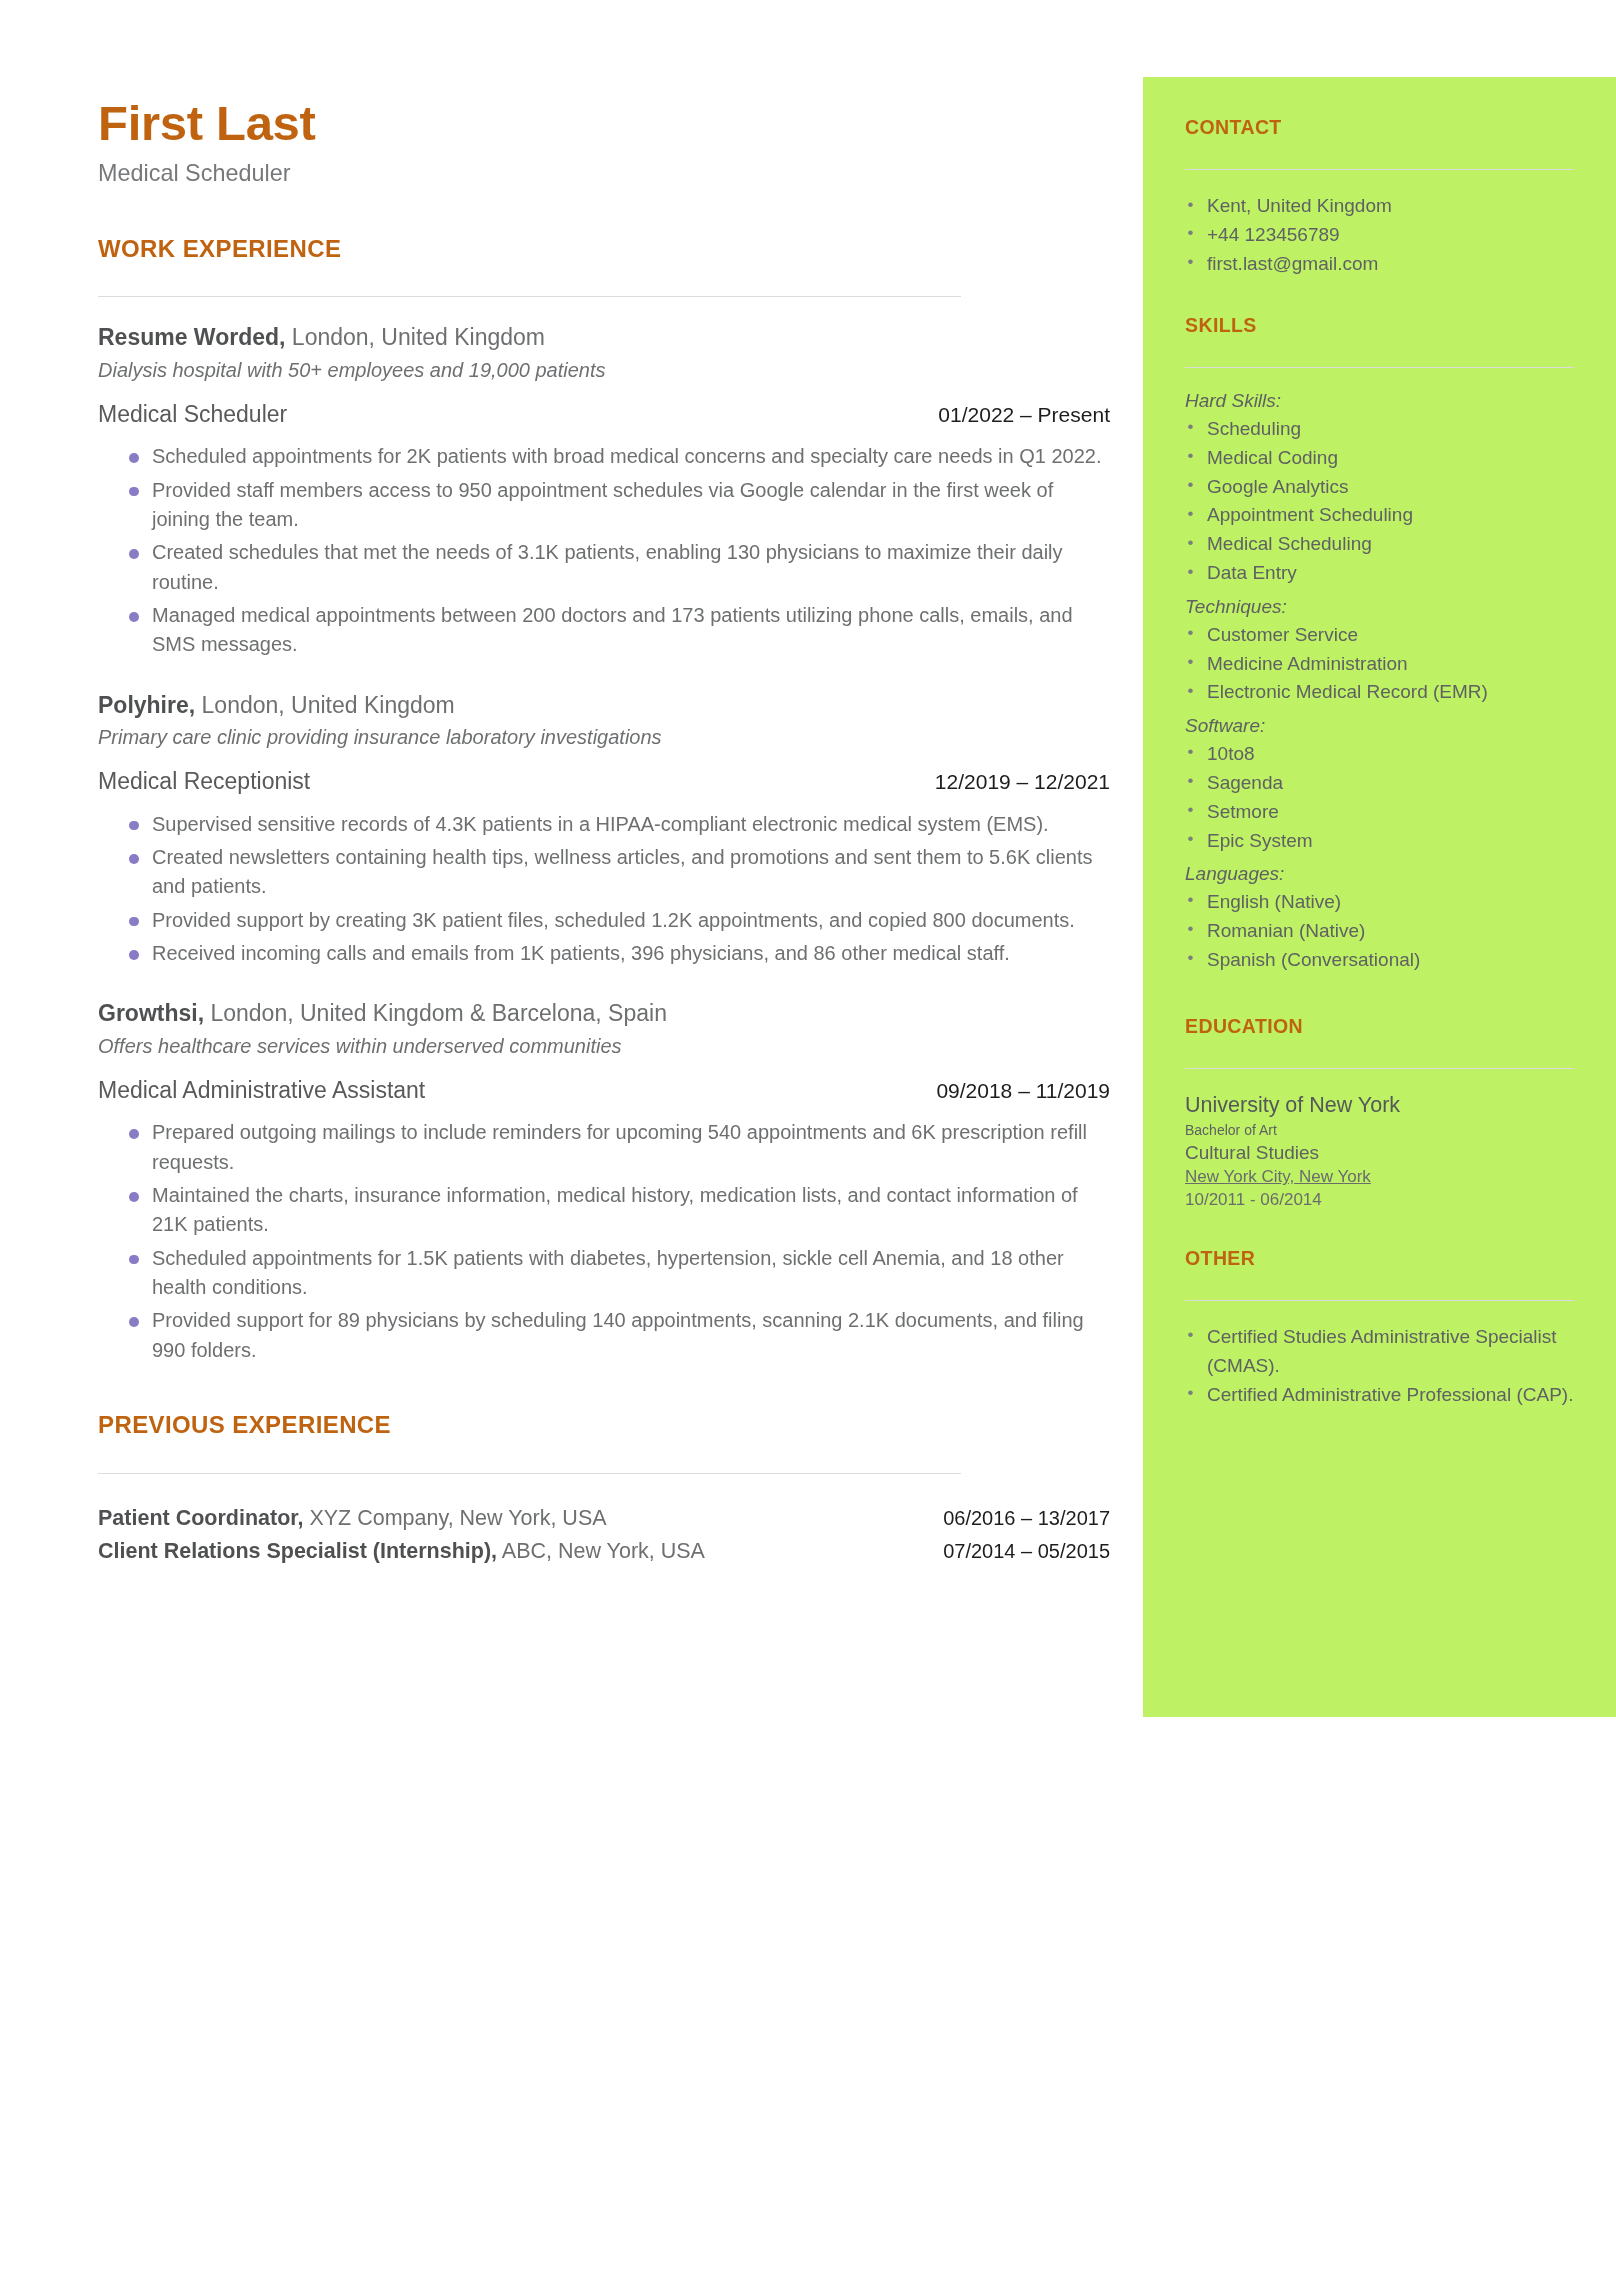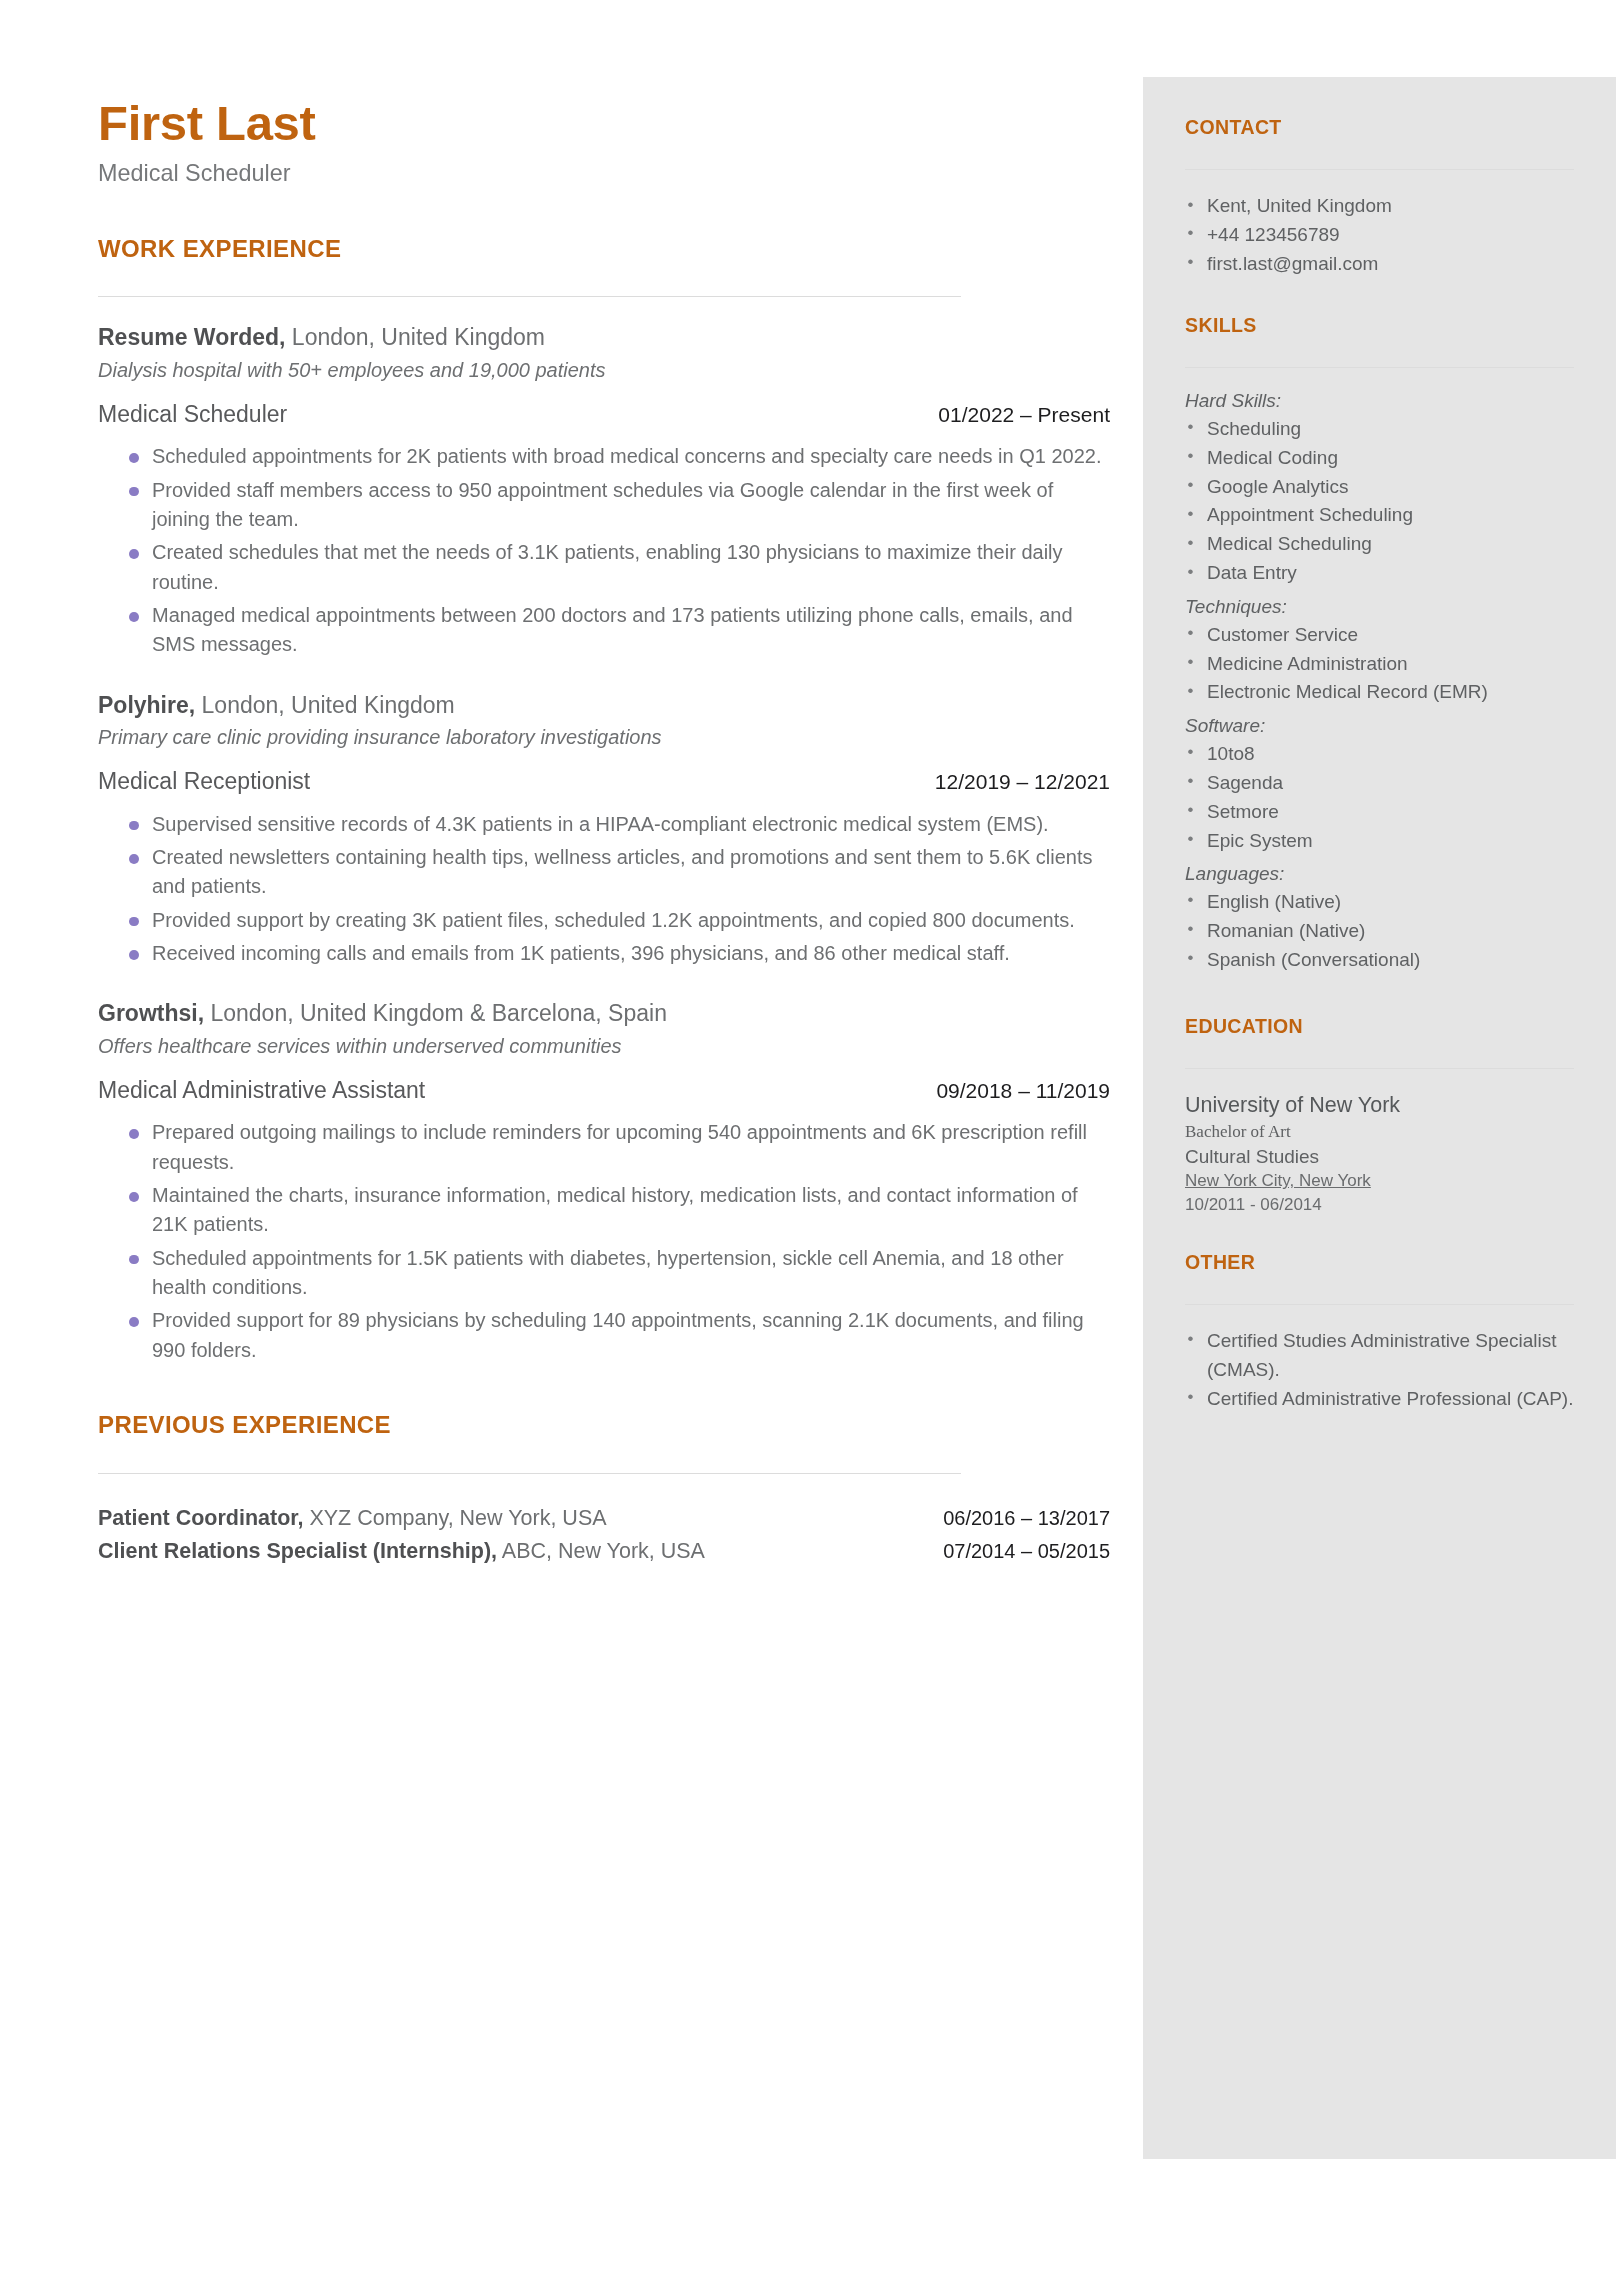--- a/index.html
+++ b/index.html
@@ -16,22 +16,22 @@
     background: #ffffff;
     overflow: hidden;
   }
 
   
   .sidebar {
     position: absolute;
     left: 1143px;
     top: 77px;
     width: 473px;
-    height: 2082px;
-    background: #e5e5e5;
+    height: 1640px;
+    background: #bef264;
     padding: 39px 42px 0 42px;
   }
   .side-heading {
     color: #bf6310;
     font-weight: bold;
     font-size: 19.5px;
     letter-spacing: 0.4px;
   }
   .side-rule {
     height: 1.3px;
@@ -66,21 +66,21 @@
   .side-group-label.first { margin-top: 0; }
   .side-sec-gap { height: 35px; }
 
   
   .edu-school {
     color: #55585a;
     font-size: 21.5px;
     line-height: 1.34;
     margin-bottom: 1.3px;
   }
-  .edu-degree { color: #5f6163; font-size: 17px; line-height: 1.34; font-family: Liberation Serif, serif; }
+  .edu-degree { color: #5f6163; font-size: 14px; line-height: 1.34; }
   .edu-field  { color: #5f6163; font-size: 19px; line-height: 1.34; }
   .edu-loc    { color: #6a6c6e; font-size: 17px; line-height: 1.36; text-decoration: underline; }
   .edu-dates  { color: #6a6c6e; font-size: 17px; line-height: 1.36; }
 
   .other-list { list-style: none; }
   .other-list li {
     color: #5f6163;
     font-size: 19px;
     line-height: 1.52;
     position: relative;

